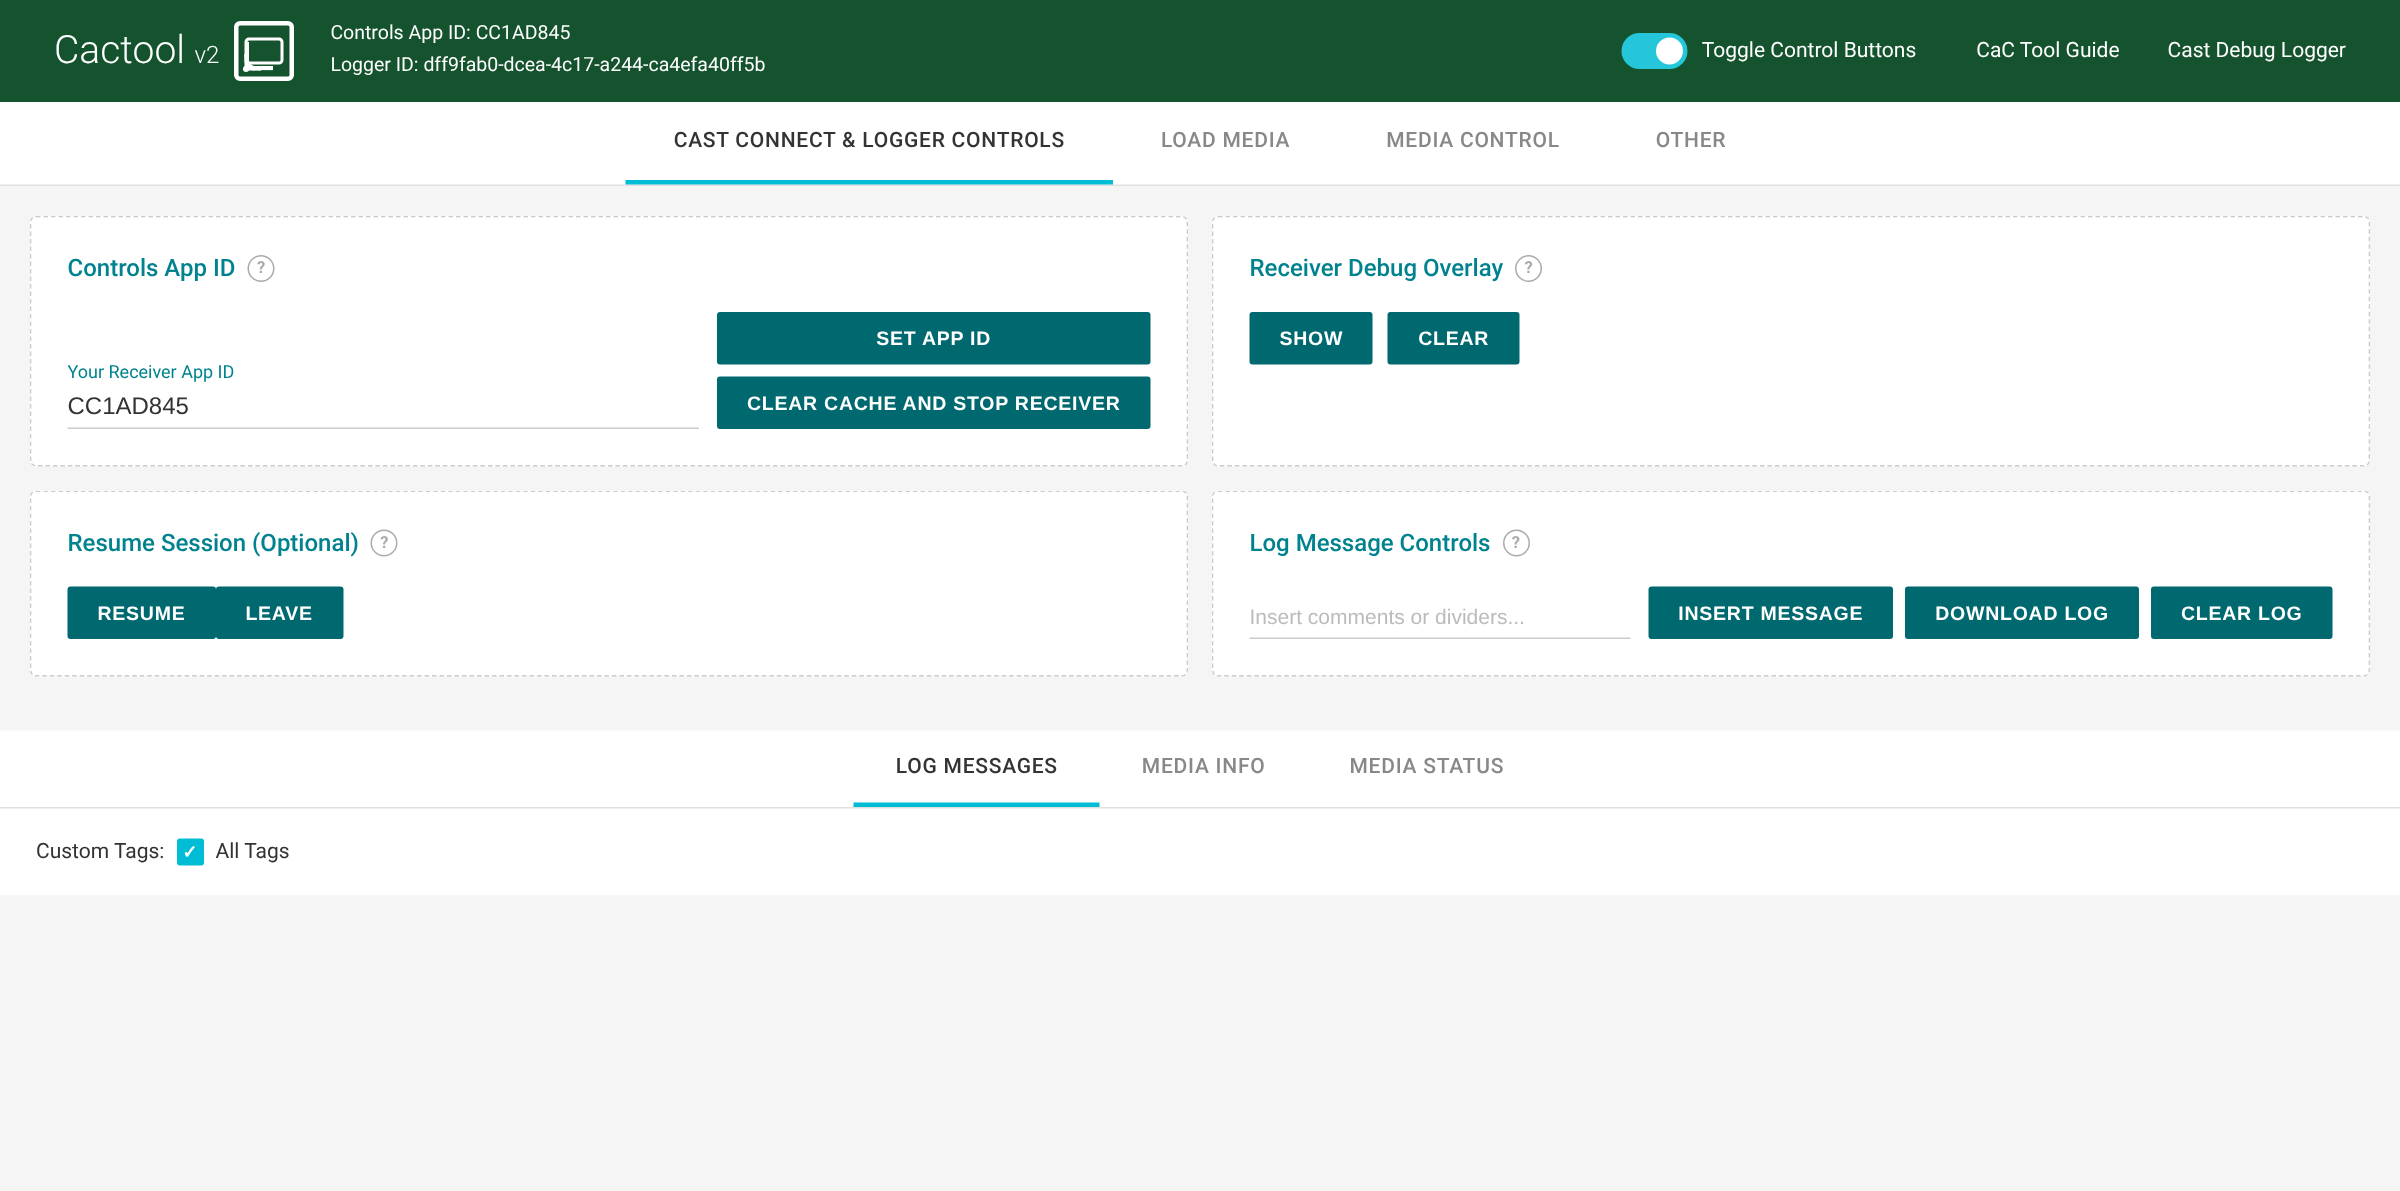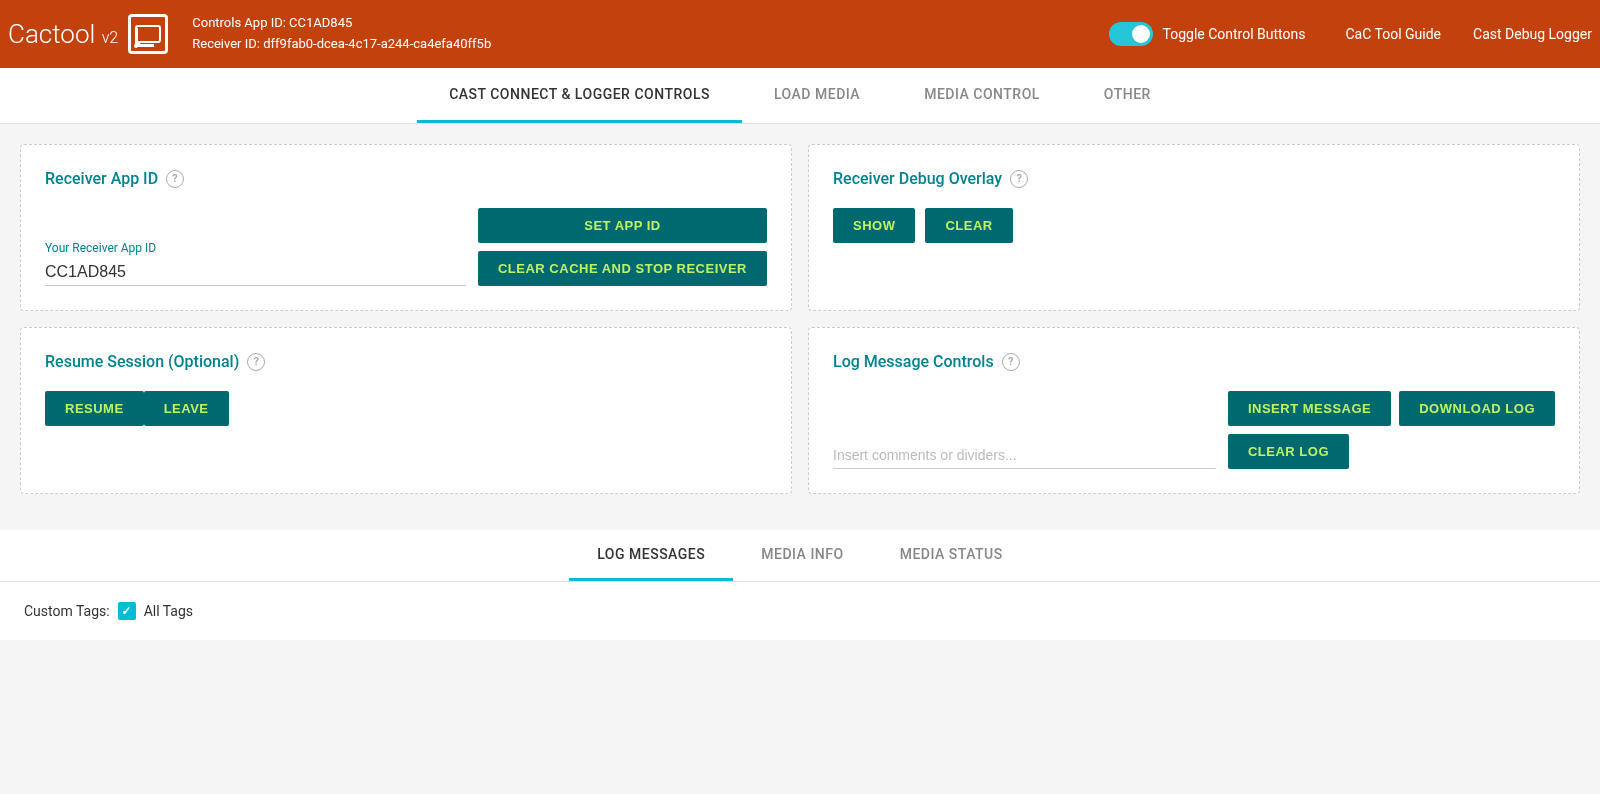--- a/index.html
+++ b/index.html
@@ -1,24 +1,24 @@
 <!DOCTYPE html>
 <html><head>
   <meta charset="utf-8">
   <style>
     * { box-sizing: border-box; margin: 0; padding: 0; }
     body { font-family: 'Roboto', Arial, sans-serif; background: #f5f5f5; color: #333; font-size: 14px; }
 
     
     .header {
-      background: #c2410c;
+      background: #14532d;
       color: white;
       display: flex;
       align-items: center;
-      padding: 0 8px;
+      padding: 0 36px;
       height: 68px;
     }
     .header-logo {
       display: flex;
       align-items: center;
       gap: 10px;
       margin-right: 24px;
     }
     .logo-text {
       font-size: 26px;
@@ -197,21 +197,21 @@
     }
 
     .buttons-group {
       display: flex;
       flex-direction: column;
       gap: 8px;
     }
 
     .btn-teal {
       background: #00696f;
-      color: #bef264;
+      color: #ffffff;
       border: none;
       padding: 10px 20px;
       font-size: 13px;
       font-weight: 600;
       letter-spacing: 0.5px;
       cursor: pointer;
       border-radius: 2px;
       white-space: nowrap;
     }
 
@@ -228,23 +228,23 @@
     }
 
     
     .log-card-body {
       display: flex;
       align-items: flex-end;
       gap: 12px;
     }
     .log-buttons {
       display: flex;
-      flex-direction: column;
+      flex-direction: row;
       gap: 8px;
-      align-items: flex-start;
+      align-items: center;
     }
     .log-btn-row {
       display: flex;
       gap: 8px;
     }
 
     
     .bottom-section {
       background: white;
       margin-top: 16px;
@@ -316,21 +316,21 @@
       </svg>
     </div>
   </div>
 
   <div class="header-info">
     <div>
       <span>Controls App ID:</span>
       <span>CC1AD845</span>
     </div>
     <div>
-      <span>Receiver ID:</span>
+      <span>Logger ID:</span>
       <span>dff9fab0-dcea-4c17-a244-ca4efa40ff5b</span>
     </div>
   </div>
 
   <div class="header-toggle">
     <div class="toggle-switch"></div>
     <span class="toggle-label">Toggle Control Buttons</span>
   </div>
 
   <div class="header-links">
@@ -346,21 +346,21 @@
     <div class="tab">MEDIA CONTROL</div>
     <div class="tab">OTHER</div>
   </div>
 </div>
 
 <div class="main-content">
   <div class="cards-grid">
 
     <div class="card">
       <div class="card-title">
-        <span>Receiver App ID</span>
+        <span>Controls App ID</span>
         <span class="help-icon">?</span>
       </div>
       <div class="card-body">
         <div class="input-group">
           <div class="input-label">Your Receiver App ID</div>
           <input class="input-field" type="text" value="CC1AD845" style="">
         </div>
         <div class="buttons-group">
           <button class="btn-teal">SET APP ID</button>
           <button class="btn-teal">CLEAR CACHE AND STOP RECEIVER</button>

